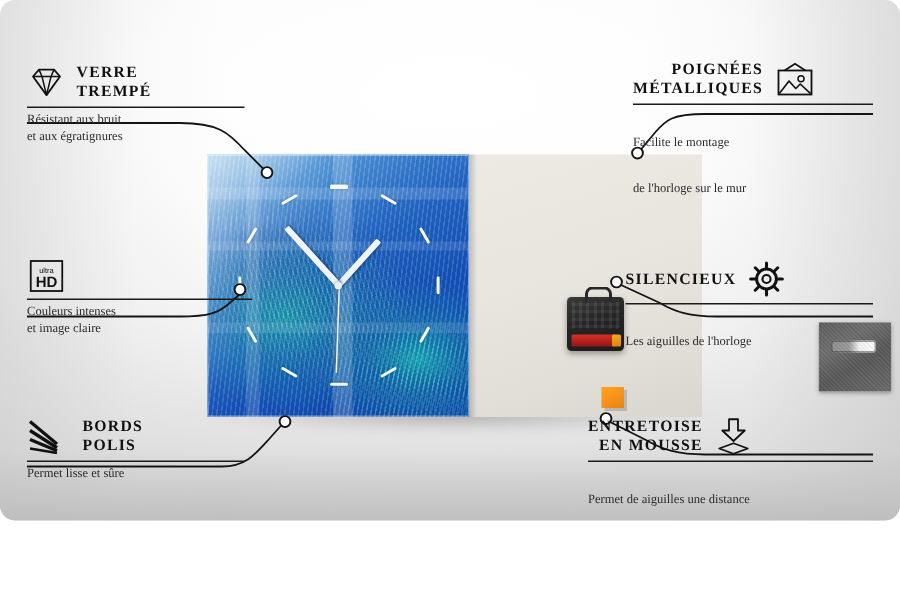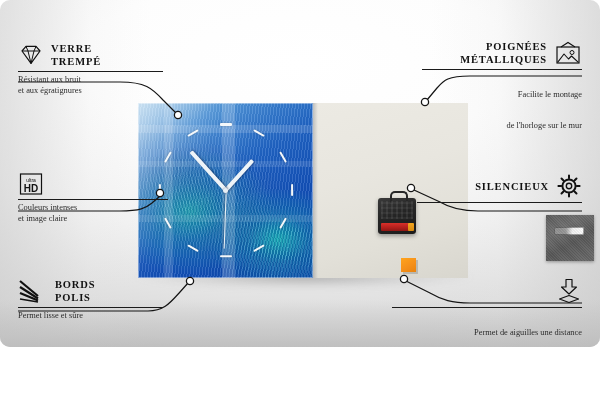--- a/index.html
+++ b/index.html
@@ -145,23 +145,23 @@
   .co-desc{
     font-size:8.4px;color:#2b2b2b;line-height:10.5px;white-space:nowrap;
     font-family:"Liberation Serif", serif;
   }
   .co-head{display:flex;align-items:center;gap:7px;}
   .co-icon{flex:0 0 auto;display:block;}
 
   .left .co-head{justify-content:flex-start;}
   .left .co-title{text-align:left;}
   .left .co-desc{text-align:left;}
-  .right .co-head{justify-content:flex-end;}
+  .right .co-head{}
   .right .co-title{text-align:right;}
-  .right .co-desc{text-align:right;margin-top:20px;}
+  .right .co-desc{text-align:left;margin-top:20px;}
 
   #lines{position:absolute;left:0;top:0;width:600px;height:400px;pointer-events:none;}
 </style>
 </head>
 <body>
 
 <div id="stage">
 
   <div class="bg-base"></div>
   <div class="bg-vig-l"></div>
@@ -308,24 +308,29 @@
       <svg class="co-icon" width="26" height="26" viewBox="0 0 26 26">
         <g stroke="#111" stroke-width="2" fill="none" stroke-linecap="round">
           <path d="M13,2.4 L13,5.2 M13,20.8 L13,23.6 M2.4,13 L5.2,13 M20.8,13 L23.6,13
                    M5.5,5.5 L7.5,7.5 M18.5,18.5 L20.5,20.5 M20.5,5.5 L18.5,7.5 M7.5,18.5 L5.5,20.5"></path>
         </g>
         <circle cx="13" cy="13" r="6.6" fill="none" stroke="#111" stroke-width="2"></circle>
         <circle cx="13" cy="13" r="2.7" fill="none" stroke="#111" stroke-width="1.4"></circle>
       </svg>
     </div>
     <div class="co-rule"></div>
+    <div class="co-desc">Les aiguilles de l'horloge</div>
   </div>
 
   <div class="callout right" style="right:18px;top:278px;width:190px;">
     <div class="co-head">
+      <div>
+        <div class="co-title">ENTRETOISE</div>
+        <div class="co-title">EN MOUSSE</div>
+      </div>
       <svg class="co-icon" width="26" height="26" viewBox="0 0 26 26">
         <path d="M10,1.5 L16,1.5 L16,9 L20.5,9 L13,16 L5.5,9 L10,9 Z" fill="none" stroke="#111" stroke-width="1.2" stroke-linejoin="round"></path>
         <path d="M13,17.5 L22.5,21 L13,24.5 L3.5,21 Z" fill="none" stroke="#111" stroke-width="1.2" stroke-linejoin="round"></path>
       </svg>
     </div>
     <div class="co-rule"></div>
     <div class="co-desc">Permet de aiguilles une distance</div>
   </div>
 
 </div>

